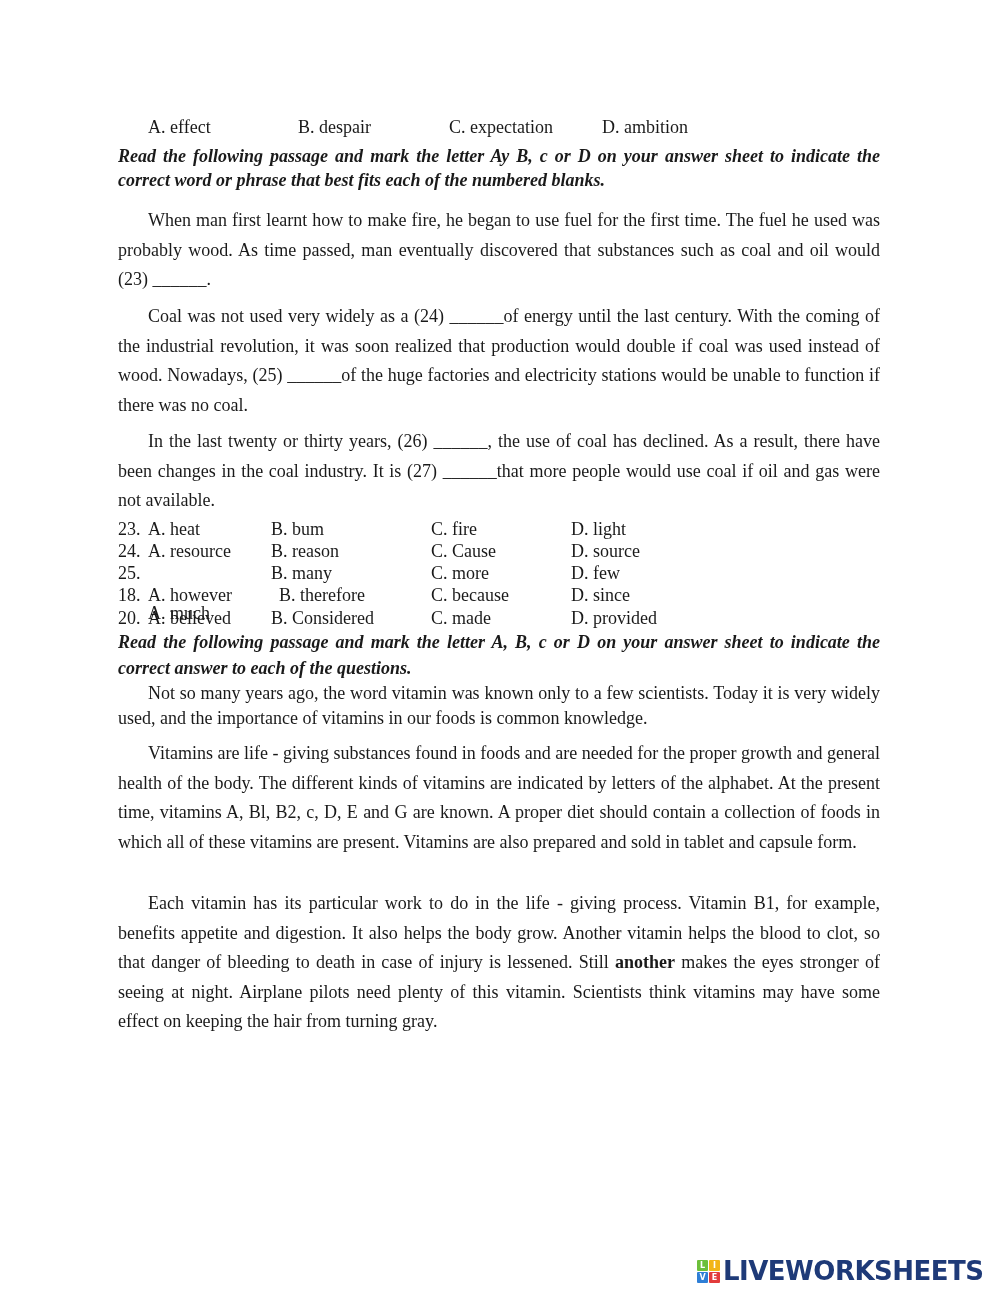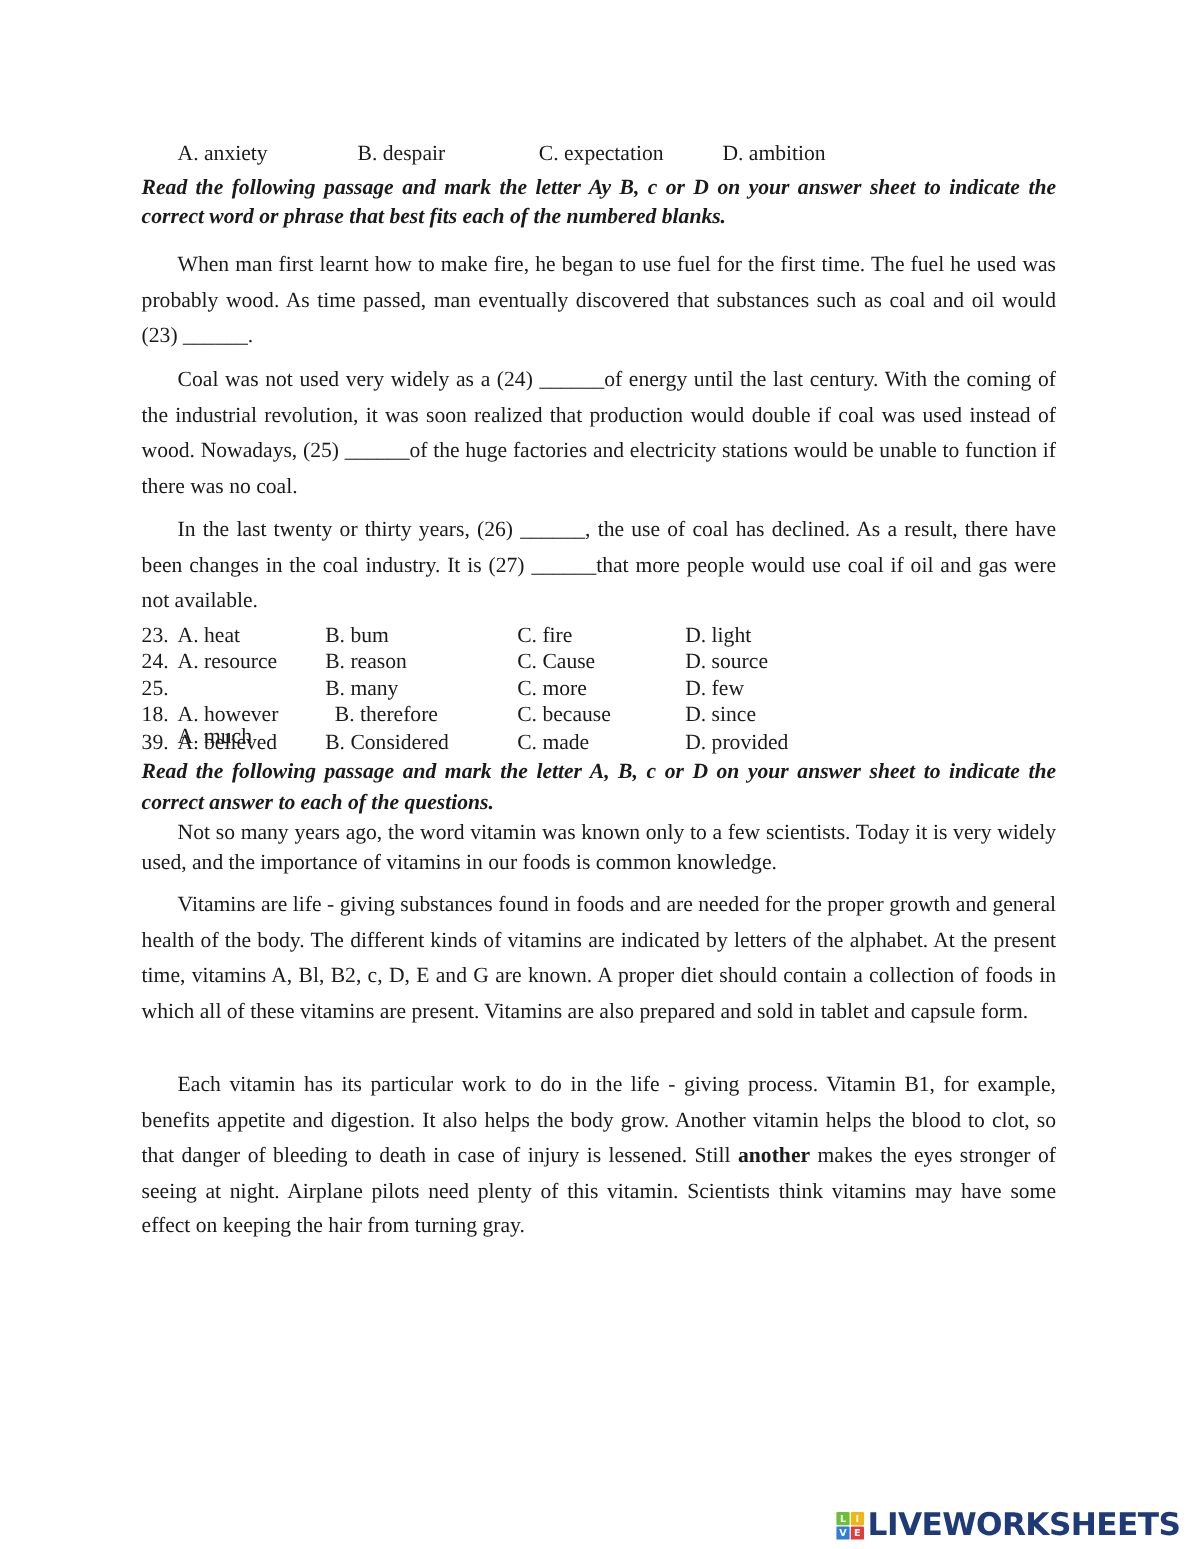--- a/index.html
+++ b/index.html
@@ -38,21 +38,21 @@
     font-weight: bold; font-size: 26px; letter-spacing: -0.5px;
     color: #1e3a78; line-height: 28px;
   }
 </style>
 </head>
 <body>
 
 <div class="page">
 
   <div class="opt-row" style="top:116px;">
-    <span style="left:30px;">A. anxiety</span>
+    <span style="left:30px;">A. effect</span>
     <span style="left:180px;">B. despair</span>
     <span style="left:331px;">C. expectation</span>
     <span style="left:484px;">D. ambition</span>
   </div>
 
   <div class="instr" style="top:144px;">Read the following passage and mark the letter Ay B, c or D on your answer sheet to indicate the correct word or phrase that best fits each of the numbered blanks.</div>
 
   <div class="para" style="top:206px;">When man first learnt how to make fire, he began to use fuel for the first time. The fuel he used was probably wood. As time passed, man eventually discovered that substances such as coal and oil would (23) ______.</div>
   <div class="para" style="top:302px;">Coal was not used very widely as a (24) ______of energy until the last century. With the coming of the industrial revolution, it was soon realized that production would double if coal was used instead of wood. Nowadays, (25) ______of the huge factories and electricity stations would be unable to function if there was no coal.</div>
   <div class="para" style="top:427px;">In the last twenty or thirty years, (26) ______, the use of coal has declined. As a result, there have been changes in the coal industry. It is (27) ______that more people would use coal if oil and gas were not available.</div>
@@ -80,21 +80,21 @@
       <span style="left:453px;">D. few</span>
     </div>
     <div class="opt-row" style="top:584px;">
       <span style="left:0;">18.</span>
       <span style="left:30px;">A. however</span>
       <span style="left:161px;">B. therefore</span>
       <span style="left:313px;">C. because</span>
       <span style="left:453px;">D. since</span>
     </div>
     <div class="opt-row" style="top:607px;">
-      <span style="left:0;">39.</span>
+      <span style="left:0;">20.</span>
       <span style="left:30px;">A. believed</span>
       <span style="left:153px;">B. Considered</span>
       <span style="left:313px;">C. made</span>
       <span style="left:453px;">D. provided</span>
     </div>
   </div>
 
   <div class="instr" style="top:629px; line-height:26px;">Read the following passage and mark the letter A, B, c or D on your answer sheet to indicate the correct answer to each of the questions.</div>
 
   <div class="para tight" style="top:681px;">Not so many years ago, the word vitamin was known only to a few scientists. Today it is very widely used, and the importance of vitamins in our foods is common knowledge.</div>

